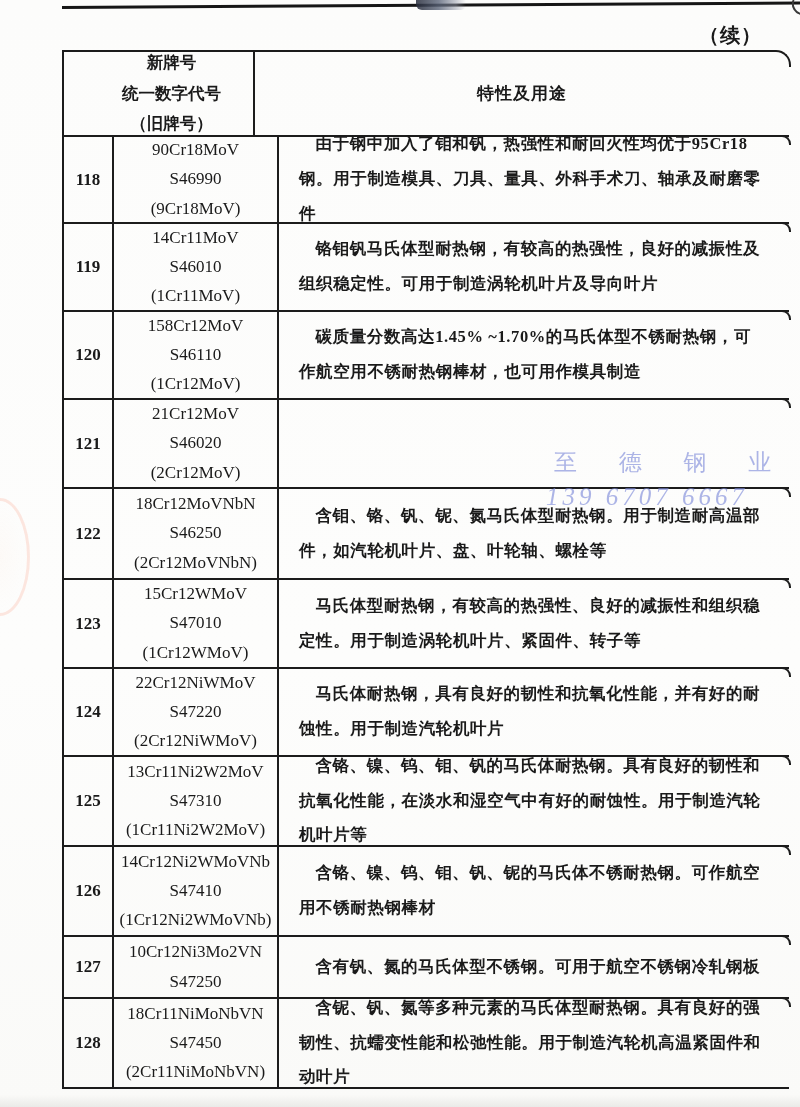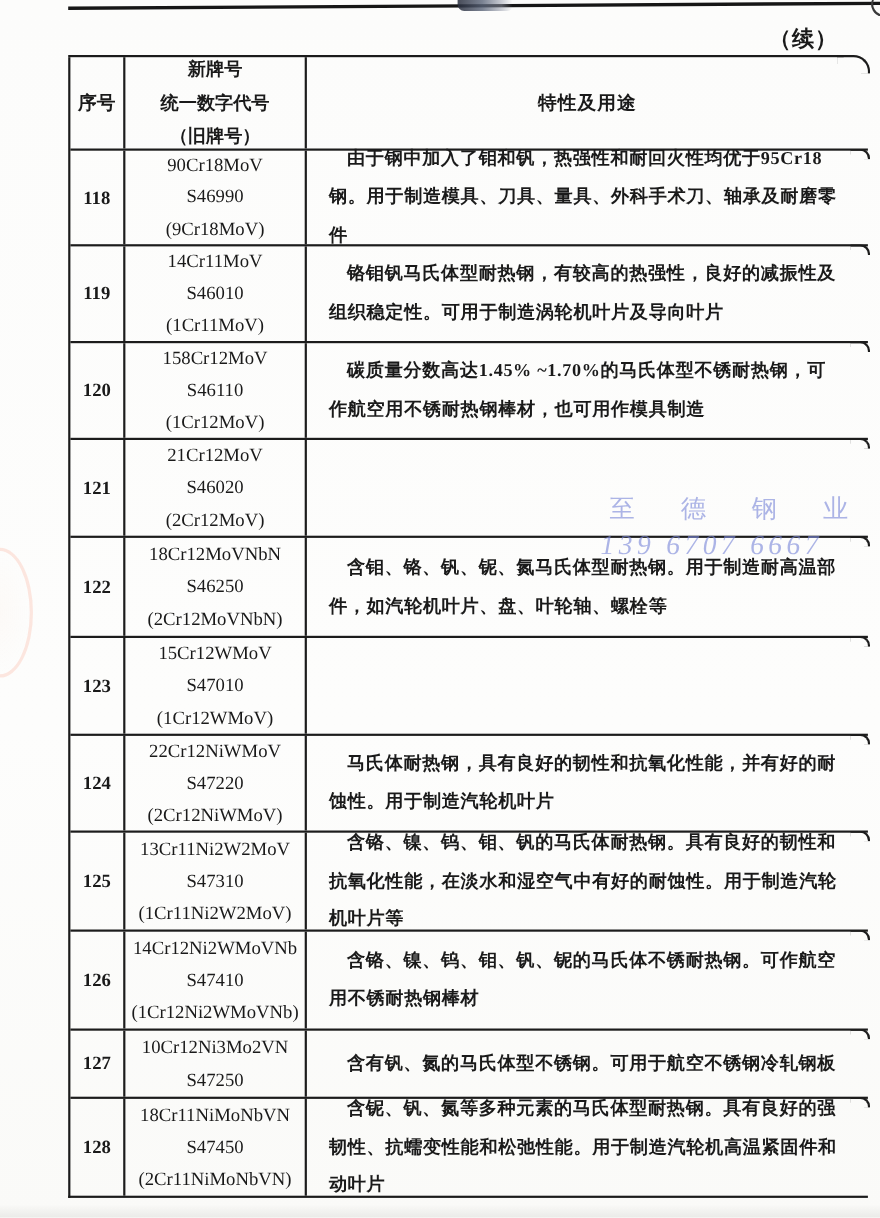--- a/index.html
+++ b/index.html
@@ -53,21 +53,21 @@
     display:flex; align-items:center; justify-content:center;
     font-size:17px; font-weight:600; }
   .c2 { width:165px; flex:0 0 165px; border-right:2px solid #1c1c1c;
     display:flex; flex-direction:column; align-items:center; justify-content:center;
     gap:7px; font-size:17px; font-weight:500; line-height:1.3; text-align:center; }
   .c3 { flex:1 1 auto; display:flex; align-items:center; min-width:0; }
   .c3 p { margin:10px; padding:0 16px 0 10px; text-indent:1em;
     font-size:16.5px; font-weight:600; line-height:2.12; letter-spacing:0.6px; }
   .hdr { font-weight:600; }
   .c3.hdr-cell { justify-content:center; font-size:17px; font-weight:600; letter-spacing:1px; }
-  .c2.hdr { gap:9px; font-size:16.5px; }
+  .c2.hdr { gap:9px; font-size:16.5px;margin-left:26px; }
 </style>
 </head>
 <body>
 
 <div class="page">
 
   <div class="scan-topline"></div>
   <div class="scan-blob"></div>
   <div class="scan-corner"></div>
   <div class="stamp-arc"></div>
@@ -76,21 +76,20 @@
   <div class="continued">（续）</div>
 
   <div class="watermark">
     <div class="wm1">至 德 钢 业</div>
     <div class="wm2">139 6707 6667</div>
   </div>
 
   <div class="steel-table">
 
     <div class="row header" style="height:83px">
-      <div class="c1 hdr">序号</div>
       <div class="c2 hdr">
         <div>新牌号</div>
         <div>统一数字代号</div>
         <div>（旧牌号）</div>
       </div>
       <div class="c3 hdr-cell">特性及用途</div>
     </div>
 
     <div class="row" style="height:87px">
       <div class="c1">118</div>
@@ -149,20 +148,23 @@
         </div>
     </div>
 
     <div class="row" style="height:89px">
       <div class="c1">123</div>
       <div class="c2">
         <div>15Cr12WMoV</div>
         <div>S47010</div>
         <div>(1Cr12WMoV)</div>
       </div>
+      <div class="c3">
+          <p>马氏体型耐热钢，有较高的热强性、良好的减振性和组织稳定性。用于制造涡轮机叶片、紧固件、转子等</p>
+        </div>
     </div>
 
     <div class="row" style="height:88px">
       <div class="c1">124</div>
       <div class="c2">
         <div>22Cr12NiWMoV</div>
         <div>S47220</div>
         <div>(2Cr12NiWMoV)</div>
       </div>
       <div class="c3">

